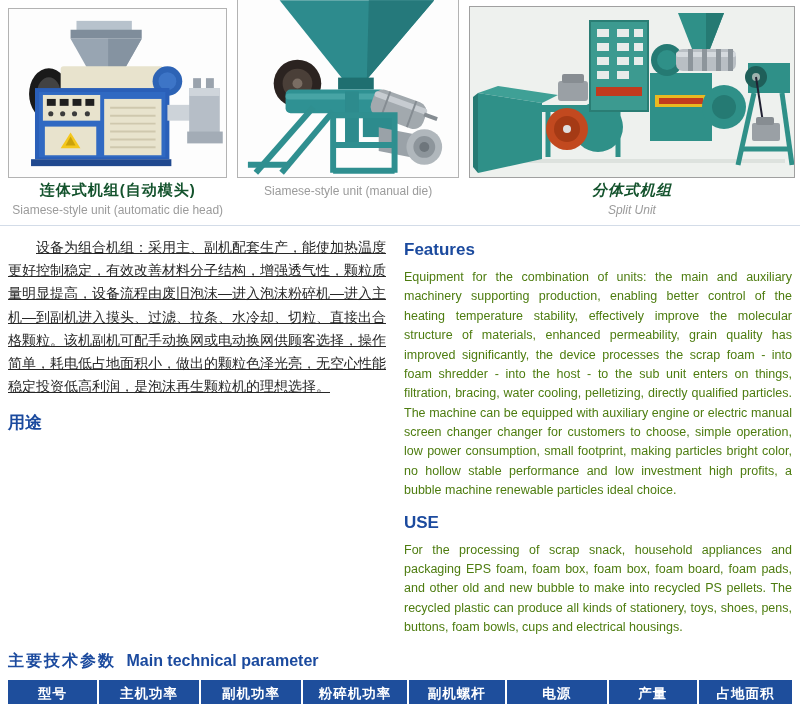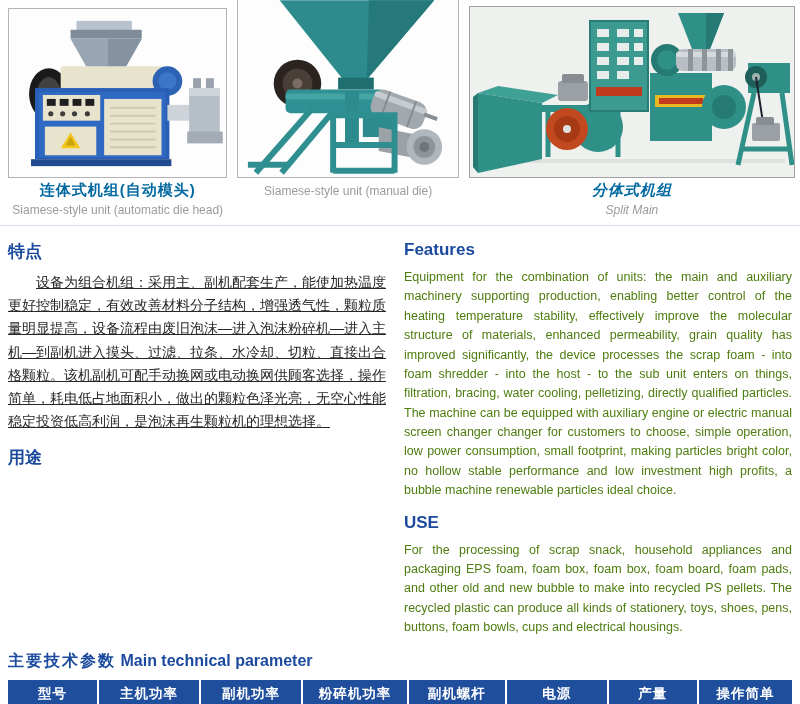--- a/index.html
+++ b/index.html
@@ -12,38 +12,38 @@
   .photos-row { display: flex; align-items: flex-end; padding: 0 5px 0 8px; gap: 10px; height: 178px; }
   .photo-card { border: 1px solid #b3b3b3; background: #fdfdfd; overflow: hidden; }
   .photo-card svg { display: block; }
   .photo-1 { width: 220px; height: 170px; }
   .photo-2 { width: 222px; height: 178px; border-top: none; }
   .photo-3 { width: 327px; height: 172px; background: #eef1ee; border-color: #a0a0a0; }
 
   .captions-row { display: flex; padding: 3px 5px 0 8px; gap: 10px; }
   .caption { text-align: center; }
   .caption-1 { width: 220px; } .caption-2 { width: 222px; } .caption-3 { width: 327px; font-style: italic; }
-  .cap-zh { font-size: 15px; font-weight: bold; color: #0369a1; letter-spacing: 1px; }
+  .cap-zh { font-size: 15px; font-weight: bold; color: #14532d; letter-spacing: 1px; }
   .cap-en { font-size: 12px; color: #9b9b9b; margin-top: 3px; }
 
   .divider { border: none; border-top: 1px solid #d3dce8; margin: 8px 0 0 0; }
 
   
   .two-col { display: flex; padding: 10px 8px 0 8px; gap: 18px; }
   .col-left { width: 378px; flex: none; }
   .col-right { flex: 1; }
   .sec-heading { color: #1b4a9e; font-size: 17px; font-weight: bold; margin: 4px 0 8px 0; }
   .zh-body { font-size: 14px; line-height: 1.66; color: #272727; text-align: justify;
     text-indent: 2em; margin-bottom: 12px; text-decoration: underline; }
   .en-body { font-size: 12.5px; line-height: 1.55; color: #4d7c0f; text-align: justify;
     margin-bottom: 12px; }
 
   
   .table-heading { padding: 2px 8px 8px 8px; color: #1b4a9e; font-size: 16px; font-weight: bold; }
-  .table-heading .zh { letter-spacing: 2px; }
+  .table-heading .zh { letter-spacing: 2px; margin-right: 6px; }
   table.spec { width: 784px; margin: 0 8px; border-collapse: collapse; }
   table.spec th { background: #1e4e9c; color: #fff; padding: 5px 2px 6px 2px;
     border-right: 2px solid #ffffff; vertical-align: middle; }
   table.spec th:last-child { border-right: none; }
   .th-zh { font-size: 13.5px; font-weight: bold; letter-spacing: 1px; }
 </style>
 </head>
 <body>
 
 <div class="page">
@@ -197,29 +197,28 @@
   <div class="captions-row">
     <div class="caption caption-1">
       <div class="cap-zh">连体式机组(自动模头)</div>
       <div class="cap-en">Siamese-style unit (automatic die head)</div>
     </div>
     <div class="caption caption-2">
       <div class="cap-en">Siamese-style unit (manual die)</div>
     </div>
     <div class="caption caption-3">
       <div class="cap-zh">分体式机组</div>
-      <div class="cap-en">Split Main</div>
+      <div class="cap-en">Split Unit</div>
     </div>
   </div>
 
   <hr class="divider">
 
   <div class="two-col">
     <div class="col-left">
-      <h3 class="sec-heading">特点</h3>
       <p class="zh-body">设备为组合机组：采用主、副机配套生产，能使加热温度更好控制稳定，有效改善材料分子结构，增强透气性，颗粒质量明显提高，设备流程由废旧泡沫—进入泡沫粉碎机—进入主机—到副机进入摸头、过滤、拉条、水冷却、切粒、直接出合格颗粒。该机副机可配手动换网或电动换网供顾客选择，操作简单，耗电低占地面积小，做出的颗粒色泽光亮，无空心性能稳定投资低高利润，是泡沫再生颗粒机的理想选择。</p>
       <h3 class="sec-heading">用途</h3>
     </div>
     <div class="col-right">
       <h3 class="sec-heading">Features</h3>
       <p class="en-body">Equipment for the combination of units: the main and auxiliary machinery supporting production, enabling better control of the heating temperature stability, effectively improve the molecular structure of materials, enhanced permeability, grain quality has improved significantly, the device processes the scrap foam - into foam shredder - into the host - to the sub unit enters on things, filtration, bracing, water cooling, pelletizing, directly qualified particles. The machine can be equipped with auxiliary engine or electric manual screen changer changer for customers to choose, simple operation, low power consumption, small footprint, making particles bright color, no hollow stable performance and low investment high profits, a bubble machine renewable particles ideal choice.</p>
       <h3 class="sec-heading">USE</h3>
       <p class="en-body">For the processing of scrap snack, household appliances and packaging EPS foam, foam box, foam box, foam board, foam pads, and other old and new bubble to make into recycled PS pellets. The recycled plastic can produce all kinds of stationery, toys, shoes, pens, buttons, foam bowls, cups and electrical housings.</p>
     </div>
   </div>
@@ -247,20 +246,20 @@
           <th style="width: 12.5%;">
             <div class="th-zh">副机螺杆</div>
           </th>
           <th style="width: 13%;">
             <div class="th-zh">电源</div>
           </th>
           <th style="width: 11.5%;">
             <div class="th-zh">产量</div>
           </th>
           <th style="width: 12%;">
-            <div class="th-zh">操作简单</div>
+            <div class="th-zh">占地面积</div>
           </th>
         </tr>
       </thead>
 
   </table>
 
 </div>
 
 </body></html>

